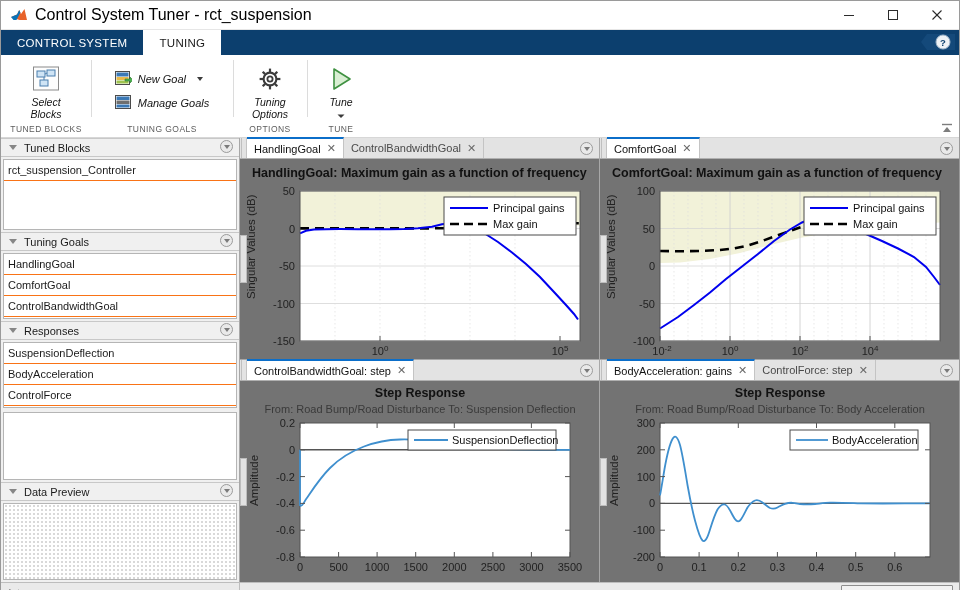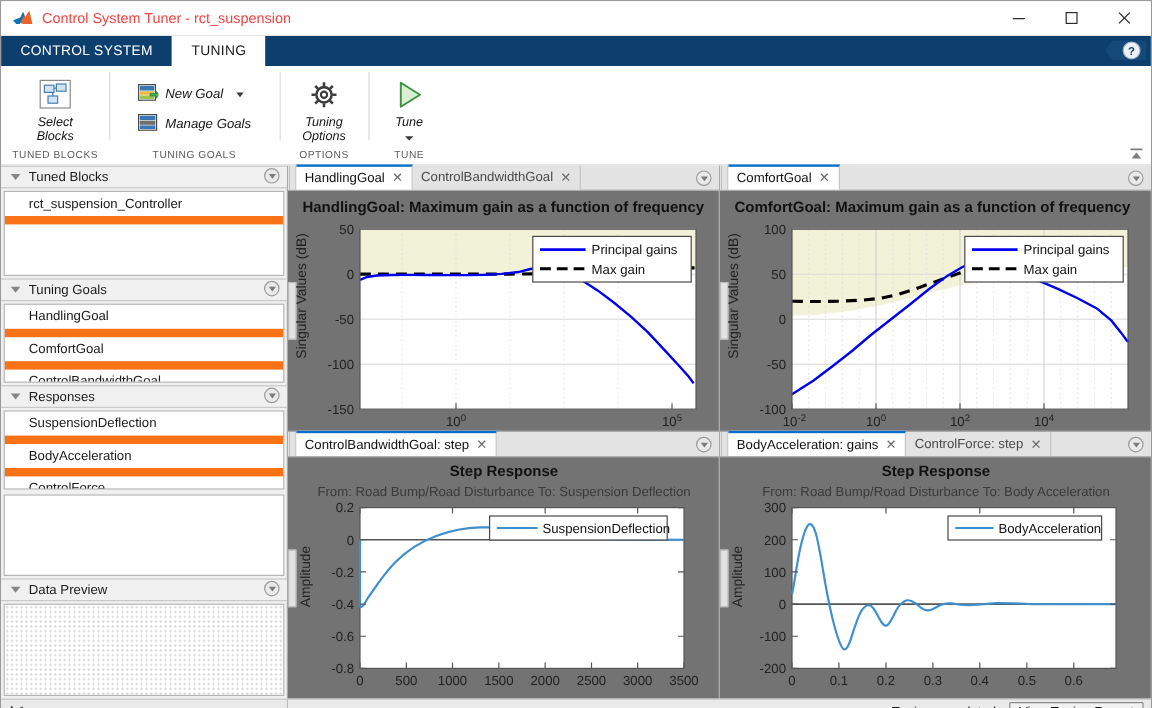--- a/index.html
+++ b/index.html
@@ -7,21 +7,21 @@
     width:960px;height:590px;overflow:hidden;
     font-family:"Liberation Sans",sans-serif;
     font-size:11px;color:#000;background:#f0f0f0;
   }
   .app{position:relative;width:960px;height:590px;border:1px solid #9a9a9a;box-sizing:border-box;background:#f0f0f0;}
 
   
   .titlebar{height:28px;background:#fff;display:flex;align-items:center;border-bottom:1px solid #e6e6e6;}
   .title-icon{width:18px;height:16px;margin-left:9px;margin-right:7px;position:relative;}
   .title-icon svg{display:block;}
-  .title-text{font-size:12px;color:#ef4444;}
+  .title-text{font-size:16px;color:#000000;}
   .win-btns{margin-left:auto;display:flex;height:28px;}
   .win-btn{width:44px;height:28px;display:flex;align-items:center;justify-content:center;}
   .win-btn svg{display:block;}
 
   
   .ribbon-tabs{height:25px;background:#0c3f6e;display:flex;align-items:flex-end;position:relative;}
   .rtab{height:25px;padding:0 16px;display:flex;align-items:center;justify-content:center;
         color:#fff;font-size:11.5px;letter-spacing:.3px;}
   .rtab.active{background:#fff;color:#1a1a1a;}
   .help-btn{position:absolute;right:6px;top:3px;width:20px;height:18px;display:flex;align-items:center;justify-content:center;}
@@ -43,21 +43,21 @@
   .collapse-ribbon{position:absolute;right:4px;bottom:2px;width:16px;height:14px;display:flex;align-items:center;justify-content:center;}
 
   
   .main{display:flex;height:444px;background:#f0f0f0;}
   .sidebar{width:238px;background:#f0f0f0;display:flex;flex-direction:column;border-right:1px solid #a8a8a8;}
   .panel-hdr{height:17px;background:#f0f0f0;display:flex;align-items:center;border-top:1px solid #c8c8c8;border-bottom:1px solid #c8c8c8;}
   .panel-hdr .tri{width:0;height:0;border-left:4.5px solid transparent;border-right:4.5px solid transparent;border-top:5px solid #868686;margin-left:8px;margin-right:7px;}
   .panel-hdr .ptitle{font-size:11px;color:#1a1a1a;}
   .panel-hdr .pclose{margin-left:auto;margin-right:6px;}
   .panel-list{background:#fff;border:1px solid #b5b5b5;margin:2px 2px 2px 2px;flex:1;overflow:hidden;}
-  .litem{height:20px;line-height:20px;padding-left:20px;font-size:11px;color:#1a1a1a;border-bottom:7px solid #f97316;white-space:nowrap;}
+  .litem{height:20px;line-height:20px;padding-left:4px;font-size:11px;color:#1a1a1a;border-bottom:1px solid #f97316;white-space:nowrap;}
   .dots{background-image:radial-gradient(#d9d9d9 1px,transparent 1px);background-size:4px 4px;}
 
   
   .charts{flex:1;display:flex;flex-direction:column;}
   .chart-row{flex:1;display:flex;}
   .chart-cell{flex:1;display:flex;flex-direction:column;position:relative;border-right:1px solid #a8a8a8;border-bottom:1px solid #a8a8a8;background:#f0f0f0;}
   .chart-cell:last-child{border-right:none;}
   .chart-row:last-child .chart-cell{border-bottom:none;}
   .tabstrip{height:20px;background:#e3e3e3;display:flex;align-items:stretch;border-bottom:1px solid #b0b0b0;position:relative;}
   .grip{width:6px;background:linear-gradient(to right,#e3e3e3 0,#e3e3e3 1px,#bfbfbf 1px,#bfbfbf 2px,#e3e3e3 2px);border-right:1px solid #c4c4c4;}

